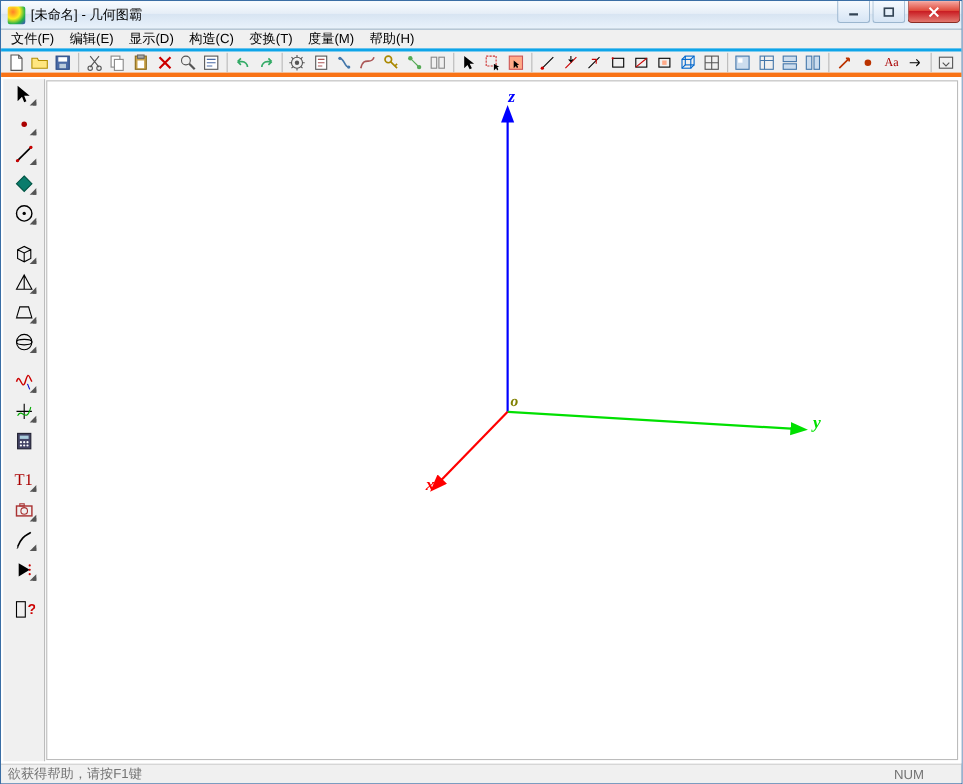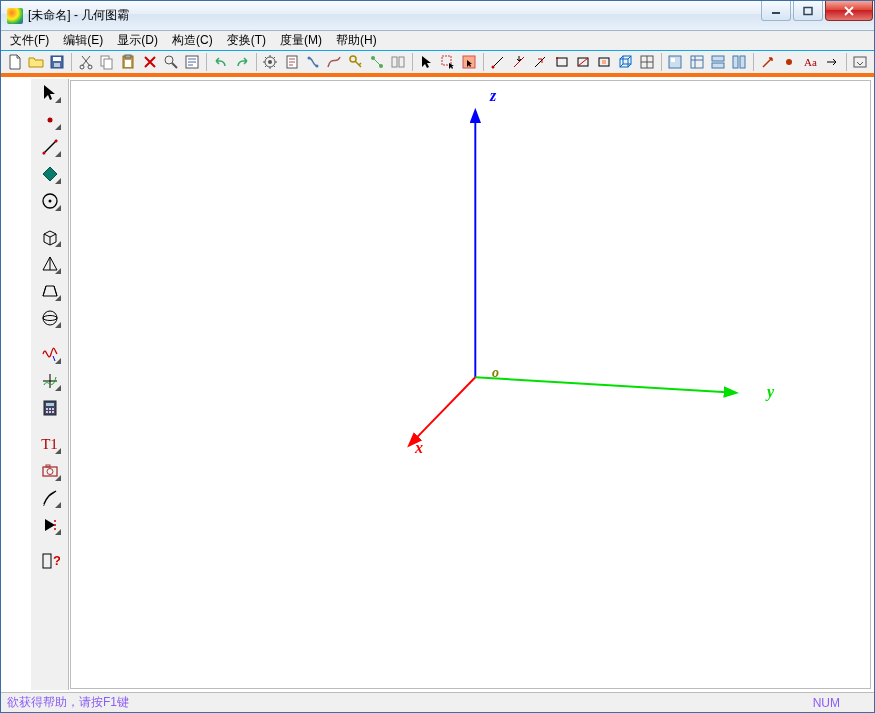--- a/index.html
+++ b/index.html
@@ -49,21 +49,21 @@
     border-radius: 0 0 4px 4px;
     color: #fff;
     margin-right: 1px;
   }
   .win-btn svg { width: 12px; height: 10px; }
   
   .menubar {
     height: 20px; background: #f0f0f0;
     display: flex; align-items: center;
     padding: 0 2px;
-    border-bottom: 1px solid #0ea5e9;
+    border-bottom: 3px solid #0ea5e9;
   }
   .menu-item {
     padding: 2px 7px; font-size: 12px; color: #000;
   }
   
   .toolbar {
     height: 26px; background: #f0f0f0;
     border-bottom: 4px solid #f97316;
     display: flex; align-items: center;
     padding: 0 3px;
@@ -89,21 +89,20 @@
     position: relative;
   }
   .tool-palette {
     width: 38px;
     background: #f0f0f0;
     border-right: 1px solid #bcbcbc;
     display: flex; flex-direction: column;
     align-items: center;
     padding-top: 2px;
     gap: 3px;
-    margin-left: 28px;
   }
   .pbtn {
     width: 26px; height: 24px;
     display: flex; align-items: center; justify-content: center;
     border: 1px solid transparent;
     position: relative;
   }
   .pbtn svg { width: 20px; height: 20px; }
   .pgap { height: 6px; }
   .canvas {
@@ -118,21 +117,21 @@
     font-style: italic;
     font-weight: bold;
     font-size: 16px;
   }
   
   .statusbar {
     height: 20px; background: #f0f0f0;
     border-top: 1px solid #bcbcbc;
     display: flex; align-items: center;
     padding: 0 6px;
-    font-size: 12px; color: #8b5cf6;
+    font-size: 12px; color: #737373;
   }
   .status-spacer { flex: 1; }
   .drop-mark{
     position:absolute; right:1px; bottom:1px;
     width:0;height:0;border-left:3px solid transparent;border-top:3px solid transparent;
     border-right:3px solid #555;border-bottom:3px solid #555;
   }
 </style>
 </head>
 <body>

